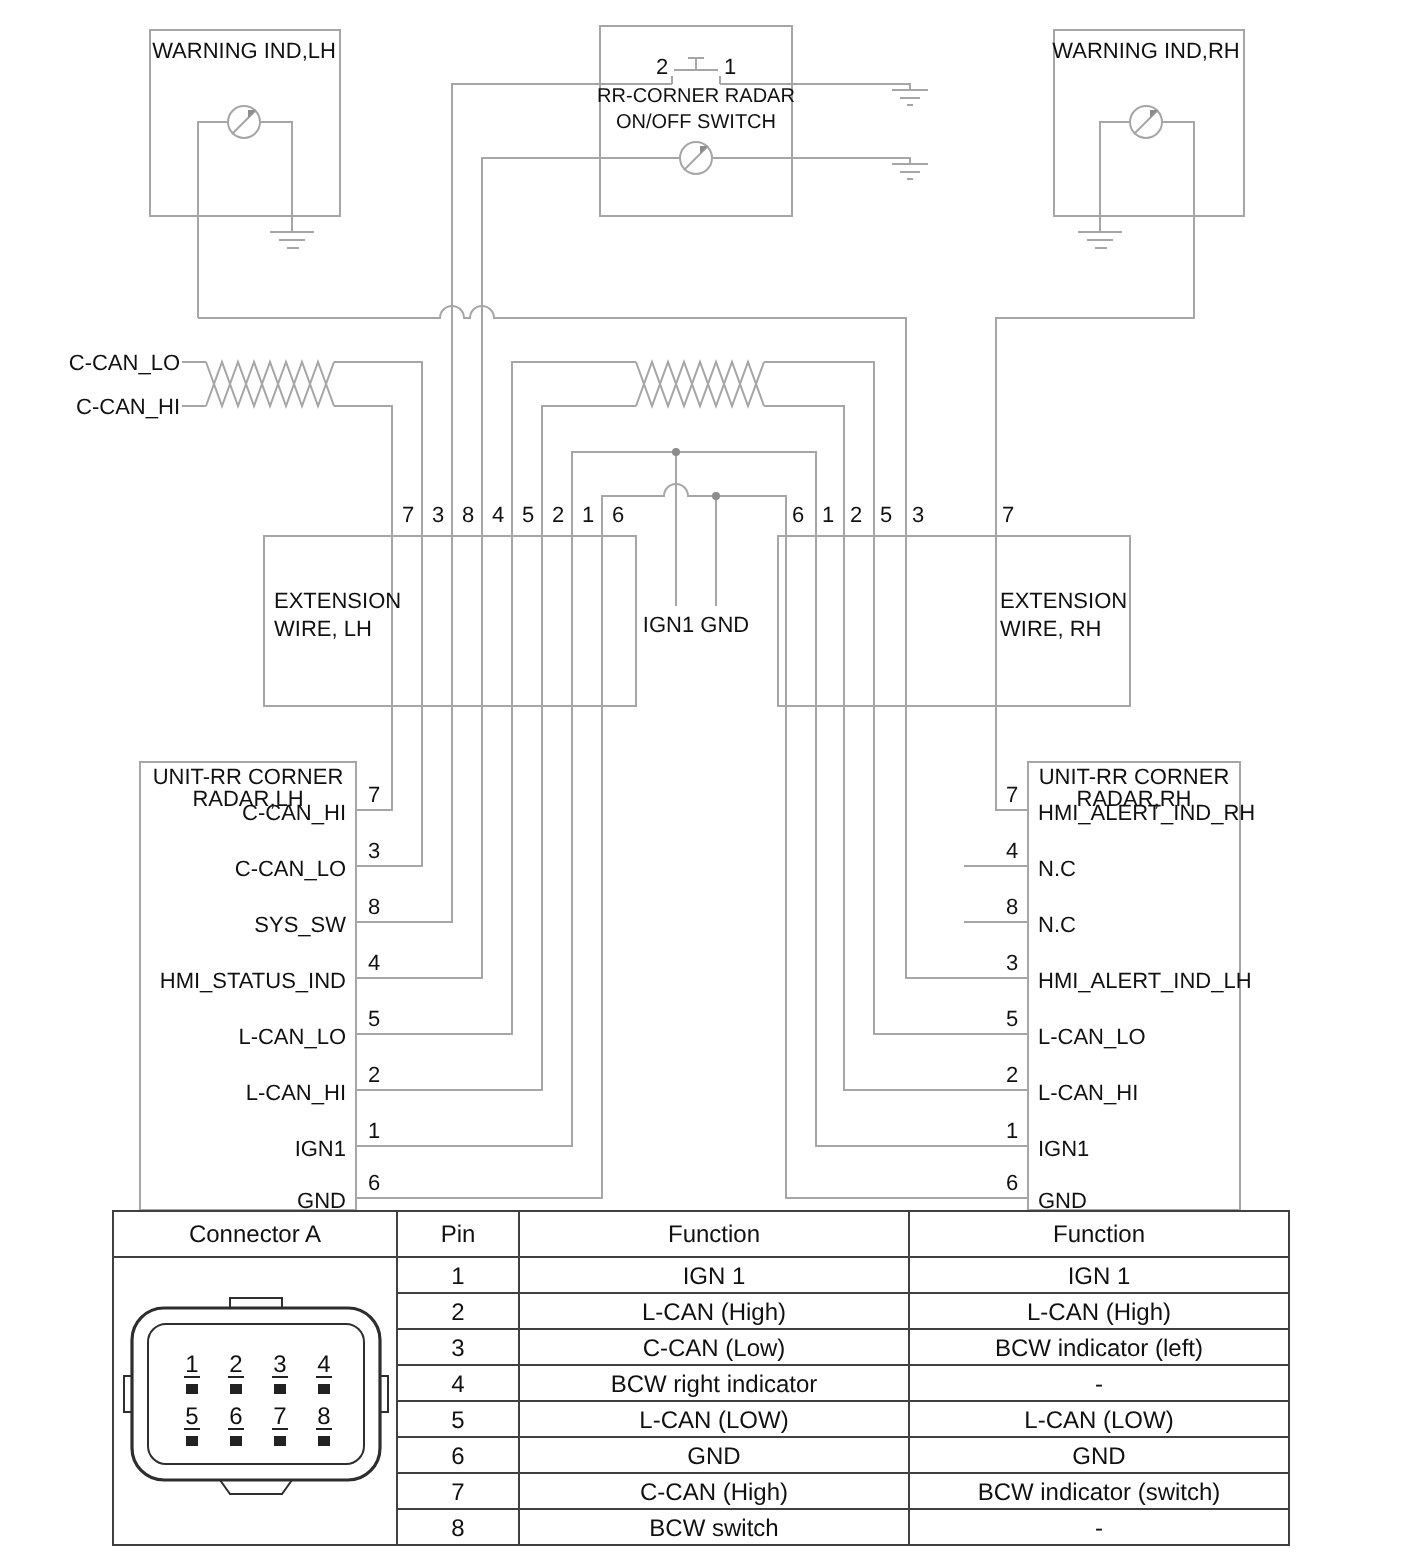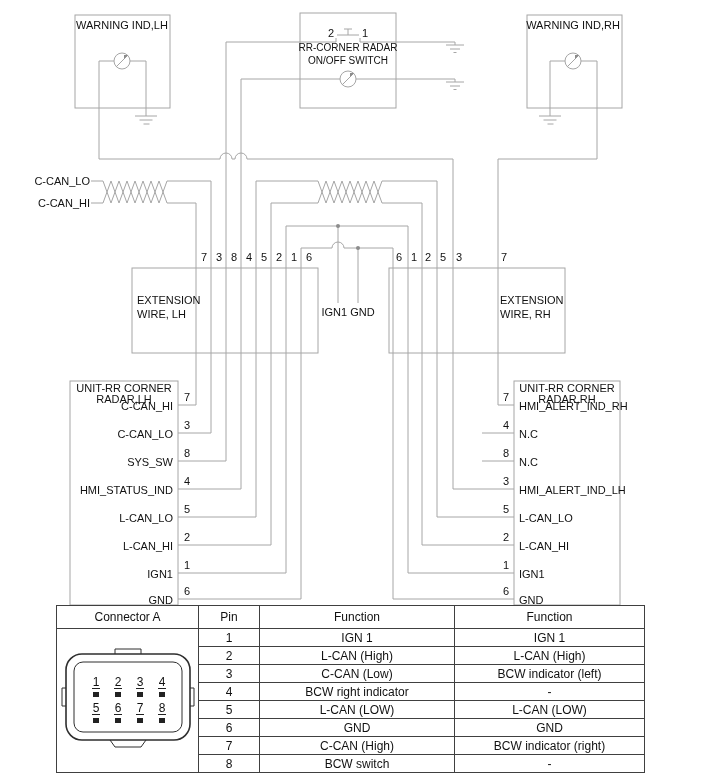--- a/index.html
+++ b/index.html
@@ -257,21 +257,21 @@
       <td>L-CAN (LOW)</td>
     </tr>
     <tr>
       <td>6</td>
       <td>GND</td>
       <td>GND</td>
     </tr>
     <tr>
       <td>7</td>
       <td>C-CAN (High)</td>
-      <td>BCW indicator (right)</td>
+      <td>BCW indicator (switch)</td>
     </tr>
     <tr>
       <td>8</td>
       <td>BCW switch</td>
       <td>-</td>
     </tr>
   </tbody>
     </table>
 </div>
 

